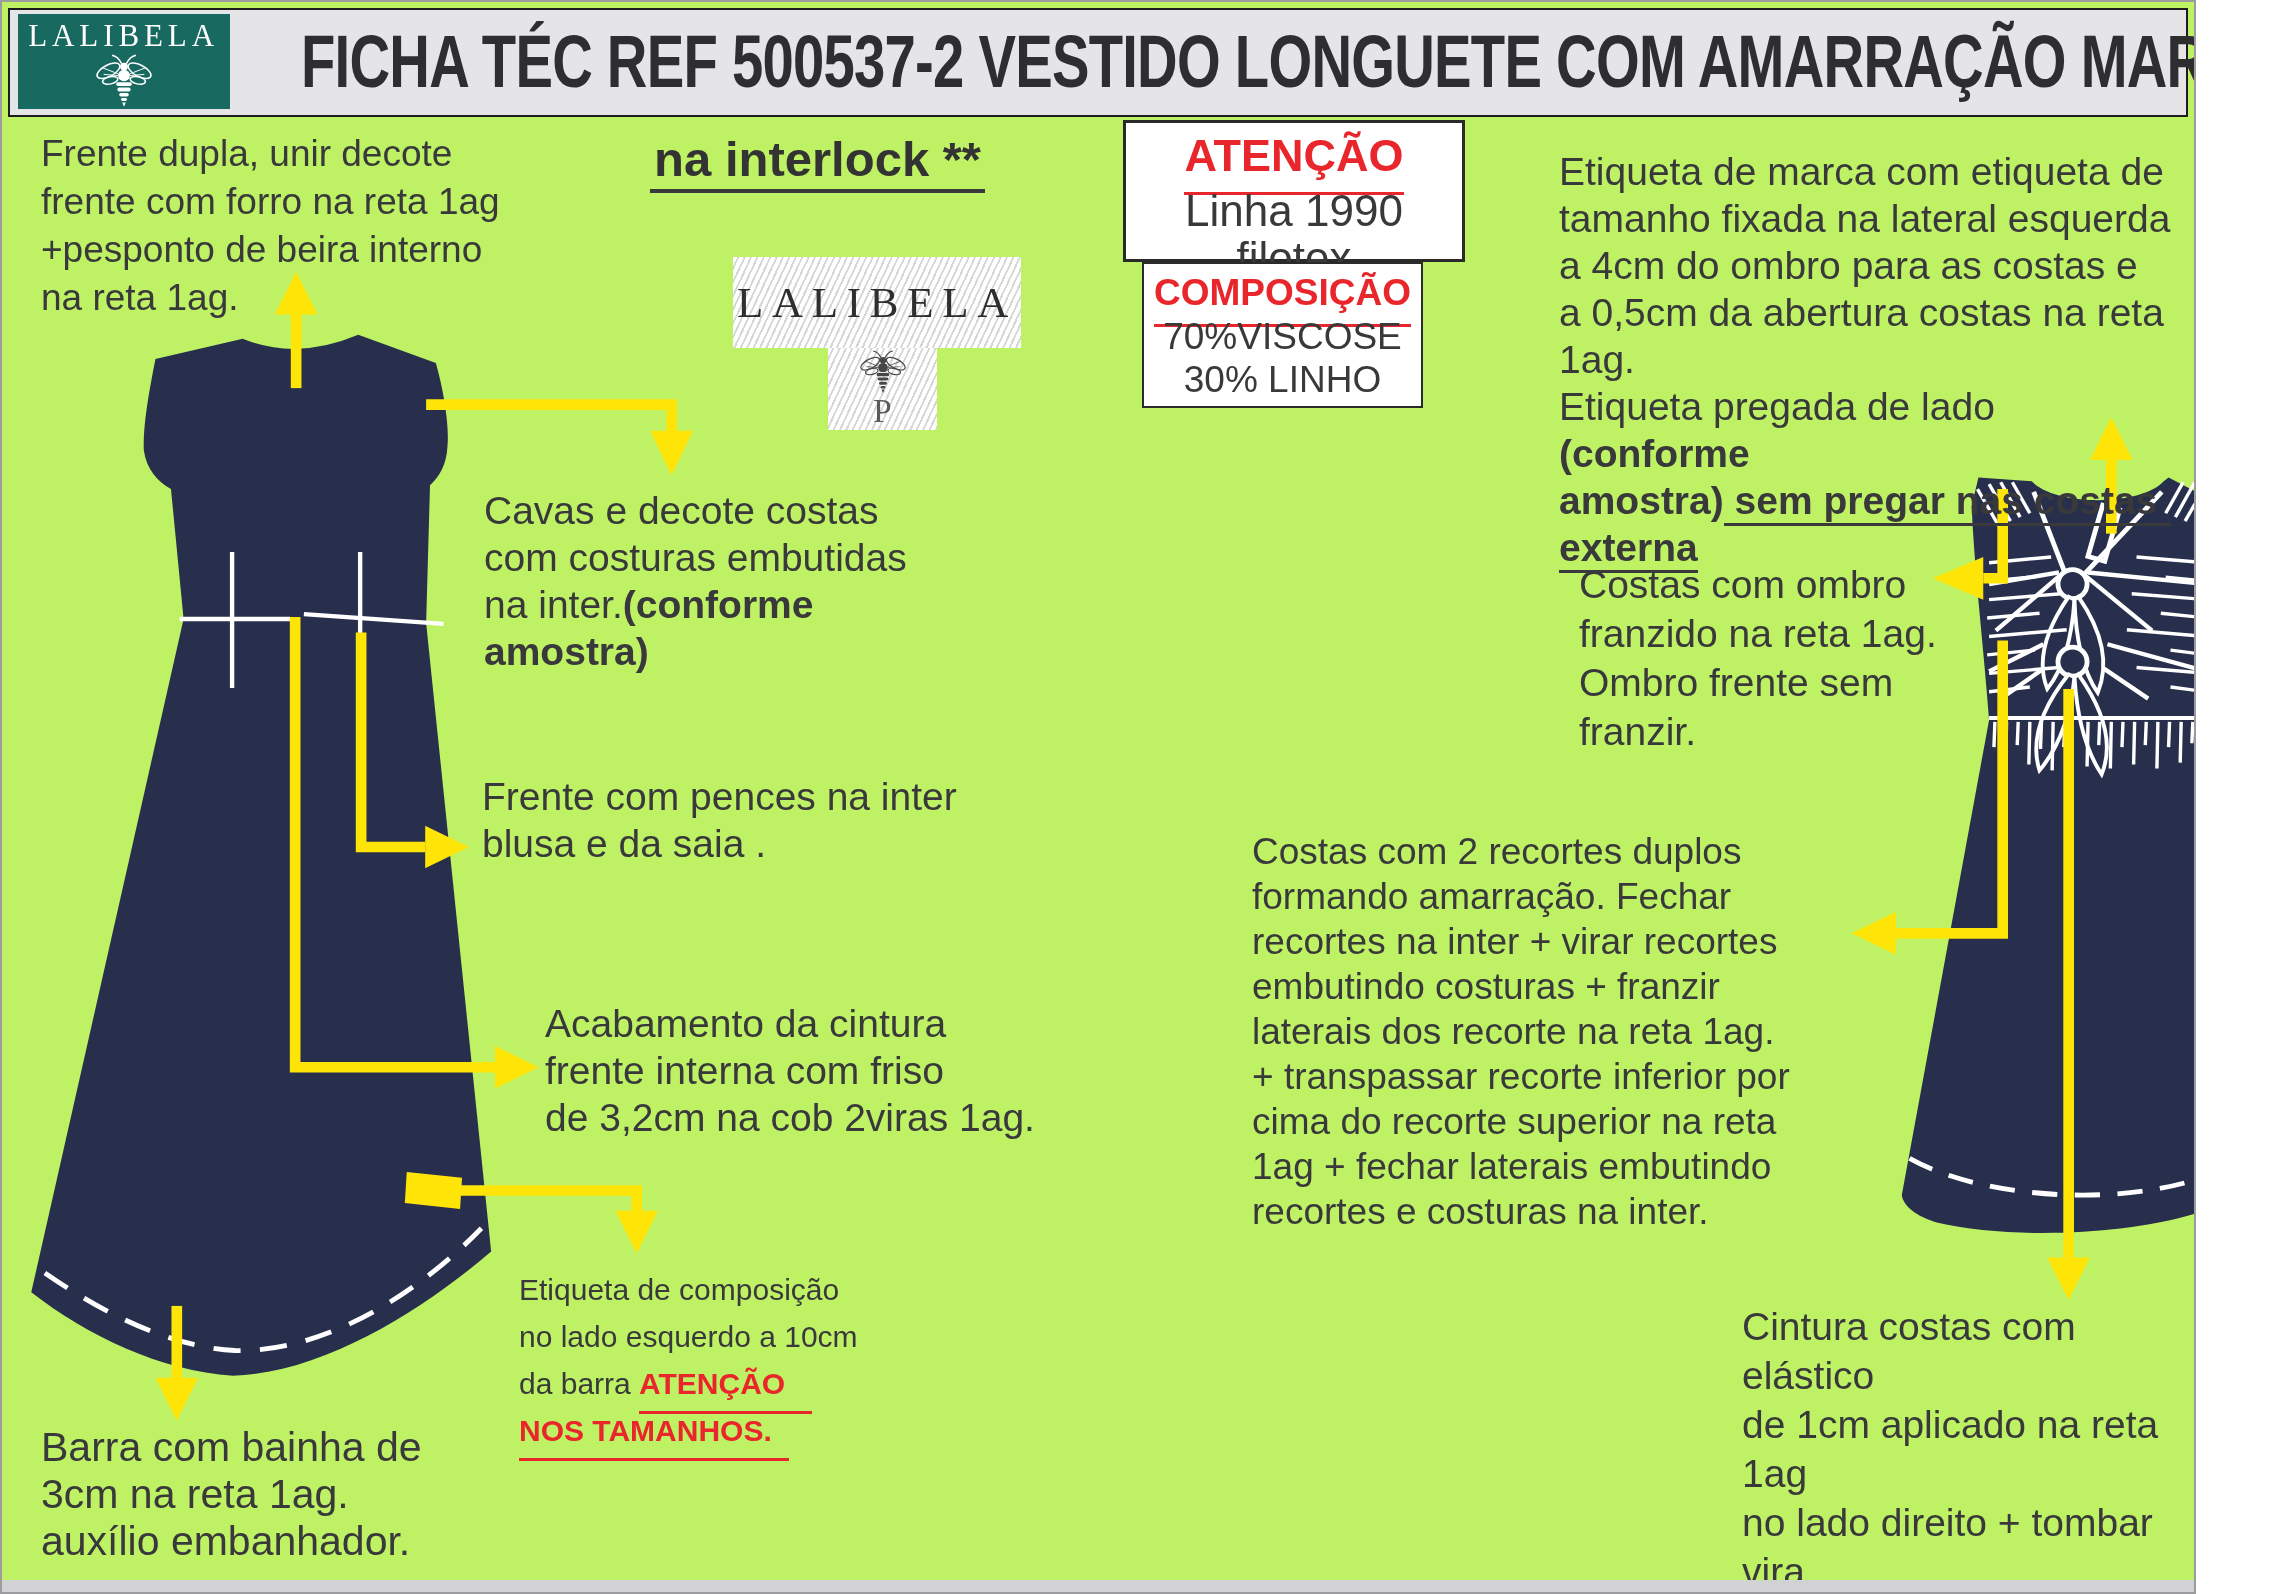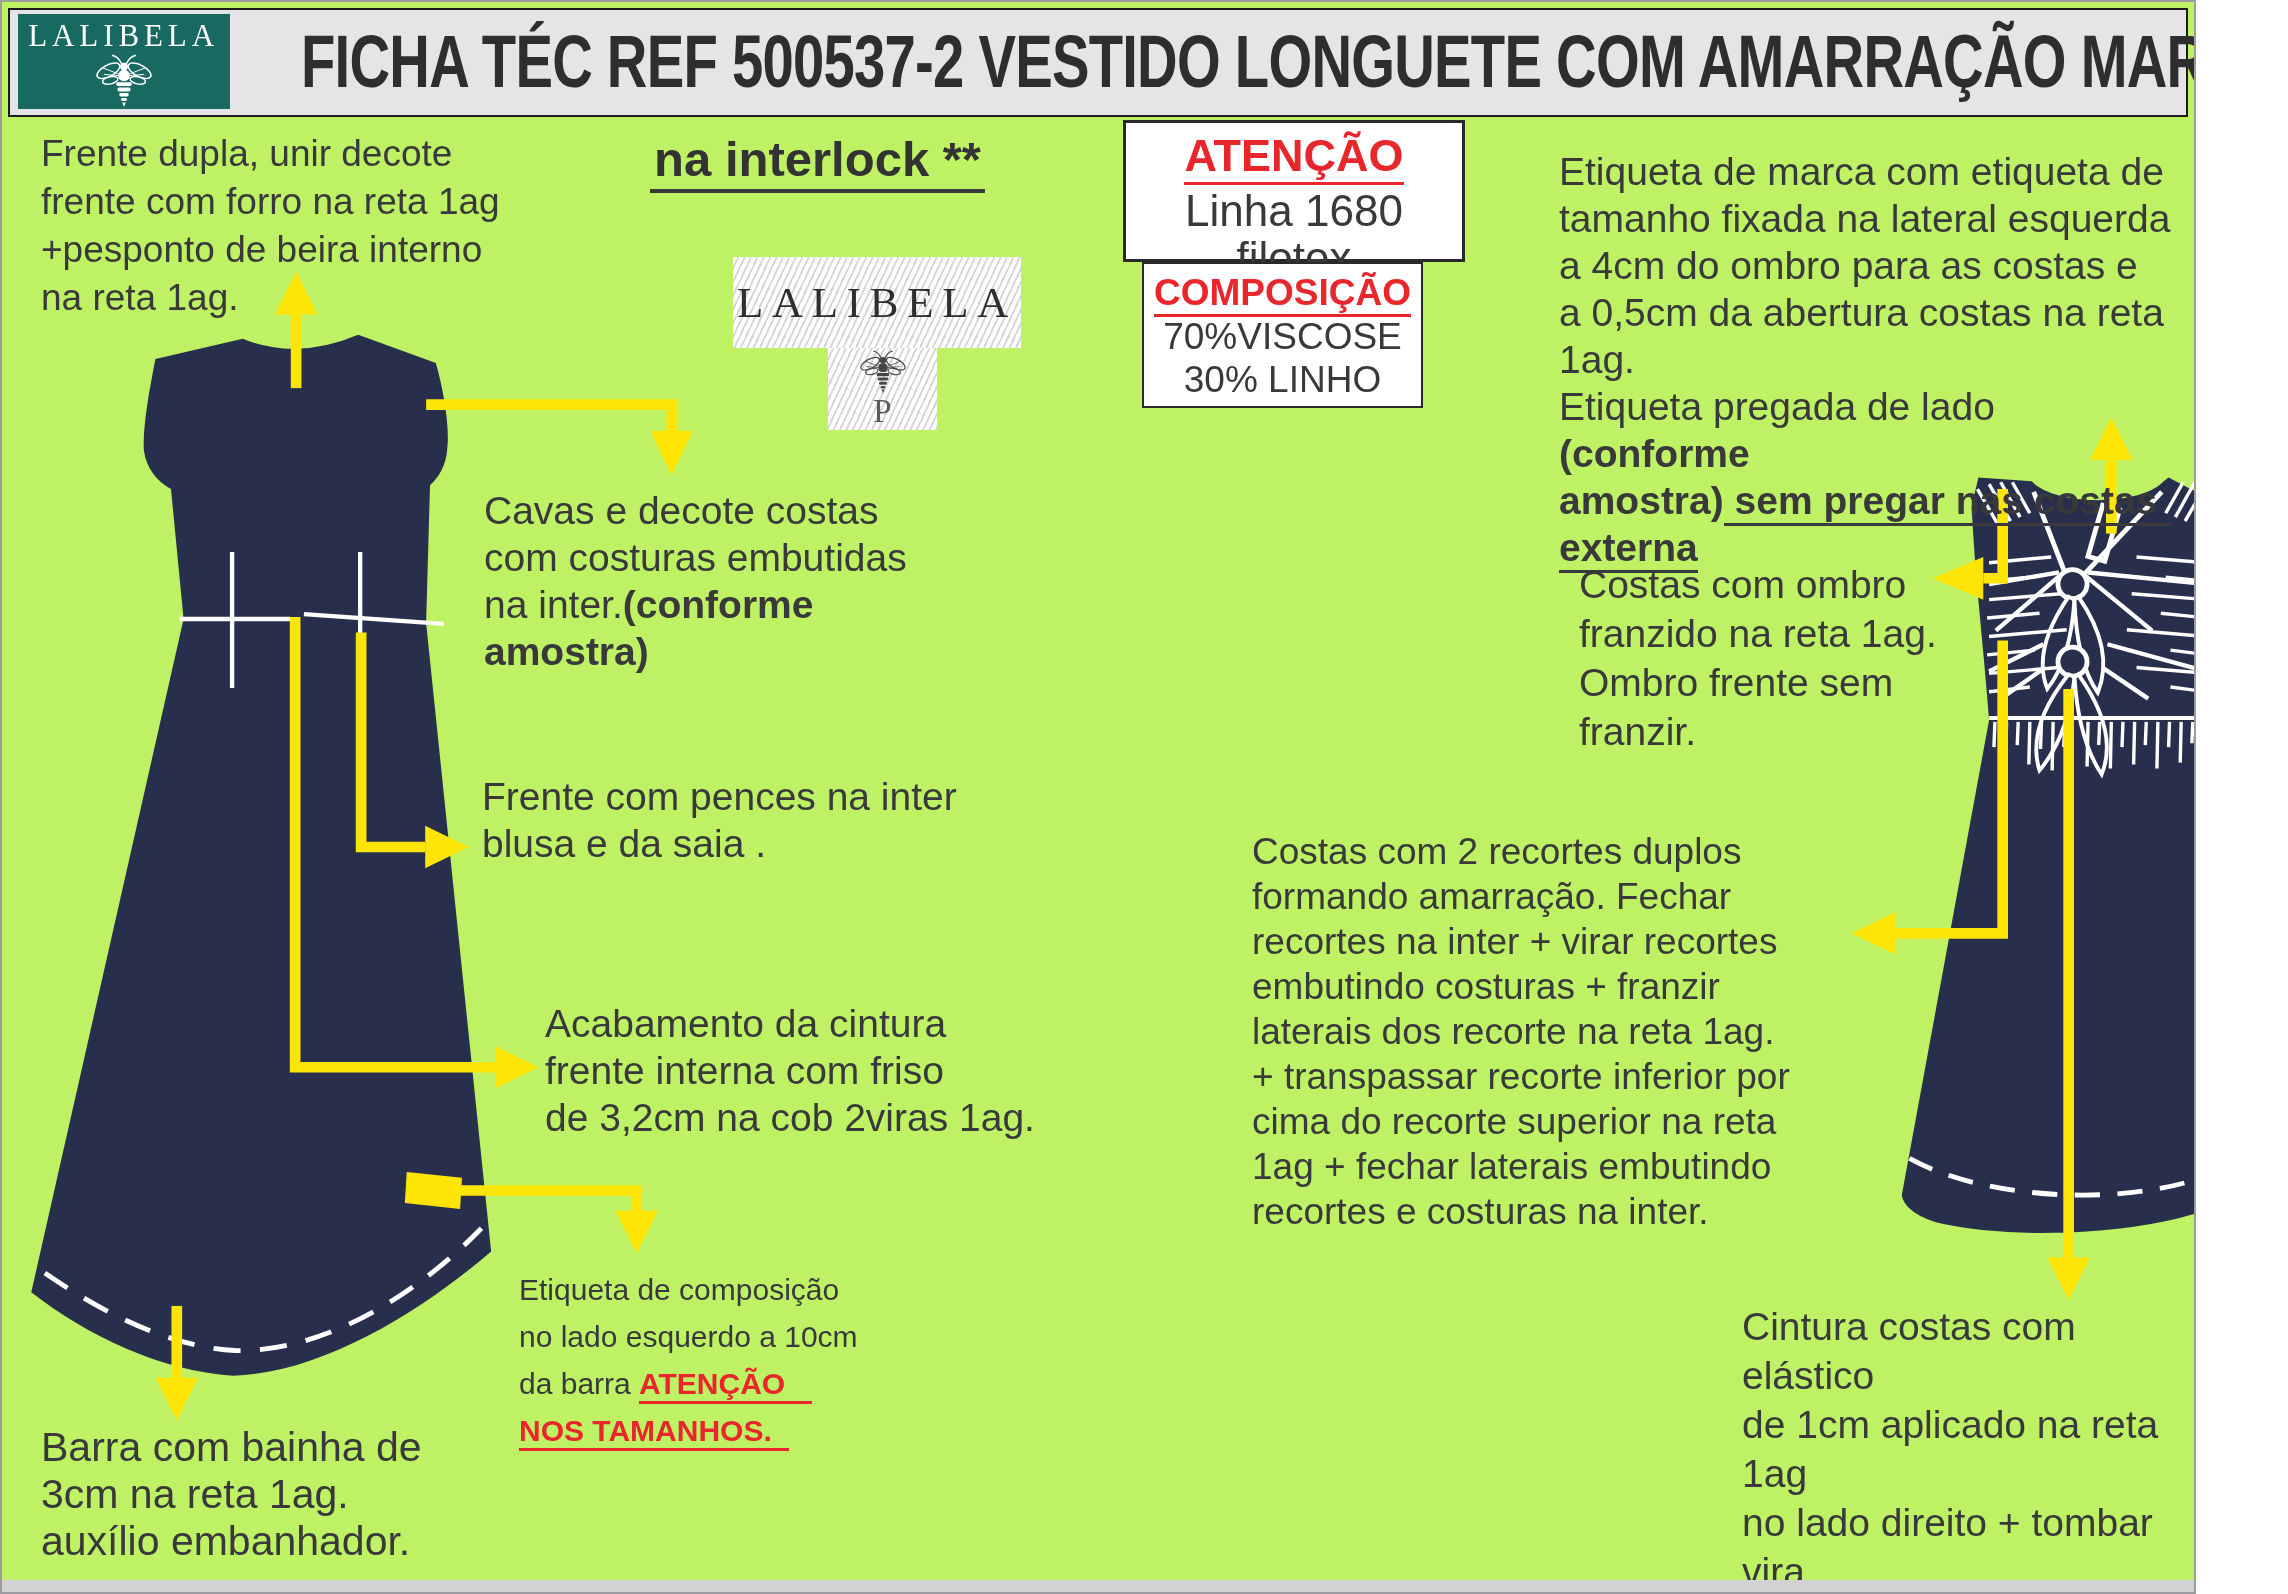--- a/index.html
+++ b/index.html
@@ -20,21 +20,21 @@
   
   .t38{font-size:37px;line-height:48px;}
   .t40{font-size:39px;line-height:47px;}
   .t42{font-size:30px;line-height:47px;}
   .f46{font-size:45px;line-height:50px;}
   .lh50{line-height:49px;}
   .lh46{line-height:45px;}
   .b{font-weight:bold;}
   .red{color:#e8262b;}
   .u{border-bottom:3.9px solid #3a3a3c;padding-bottom:1px;}
-  .ur{border-bottom:3.9px solid #e8262b;padding-bottom:1px;margin-top:9px;}
+  .ur{border-bottom:3.9px solid #e8262b;padding-bottom:11px;margin-top:9px;}
   .ctr{text-align:center;}
   .fechar{font-size:49px;line-height:66px;font-weight:bold;color:#333;}
   .fechar .u{border-bottom-width:4.9px;padding:0 3.9px 2.9px 3.9px;}
   
   .abox{position:absolute;background:#fff;border:3.9px solid #2a2a2a;box-sizing:border-box;text-align:center;}
   .hatch{background:repeating-linear-gradient(115deg,#ffffff 0px,#ffffff 3.9px,#d7d7d9 3.9px,#d7d7d9 5.8px);}
   .carebrand{font-family:"Liberation Serif",serif;font-size:43px;letter-spacing:8.7px;color:#2e2e2e;white-space:nowrap;}
   .sizeP{font-family:"Liberation Serif",serif;font-size:33px;color:#5a5a5a;}
   .botstrip{position:absolute;left:0;right:0;bottom:0;height:11.6px;background:#d2d2d4;}
   svg.layer{position:absolute;left:0;top:0;pointer-events:none;}
@@ -236,21 +236,21 @@
   <div class="abs hatch ctr" style="left:826px;top:346px;width:109px;height:82px;">
     <svg width="50" height="45" viewBox="0 0 100 92" style="color:#474747;margin-top:1.9px;">
         <use href="#bee"></use>
       </svg>
     <div class="sizeP" style="margin-top:-5.8px;">P</div>
   </div>
 
   
   <div class="abox" style="left:1121px;top:118px;width:342px;height:142px;">
     <div class="b red f46" style="margin-top:7.8px;"><span class="ur">ATENÇÃO</span></div>
-    <div class="t42" style="font-size:44px;margin-top:5.8px;">Linha 1680 filotex</div>
+    <div class="t42" style="font-size:44px;margin-top:5.8px;">Linha 1990 filotex</div>
   </div>
   <div class="abox" style="left:1140px;top:260px;width:281px;height:146px;border-width:2.9px;">
     <div class="b red" style="font-size:37px;line-height:45px;margin-top:5.8px;"><span class="ur">COMPOSIÇÃO</span></div>
     <div style="font-size:37px;line-height:43px;">70%VISCOSE</div>
     <div style="font-size:37px;line-height:43px;">30% LINHO</div>
   </div>
 
   <div class="abs t40" style="left:482px;top:485px;">
     <div>Cavas e decote costas</div>
     <div>com costuras embutidas</div>

